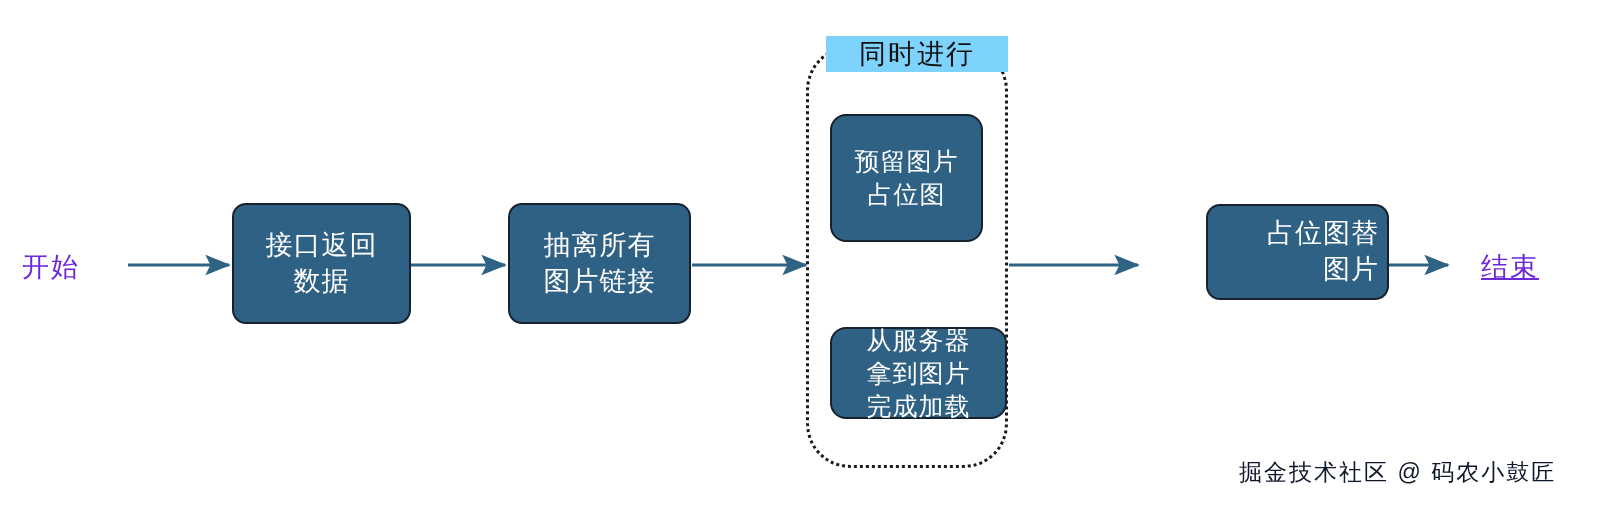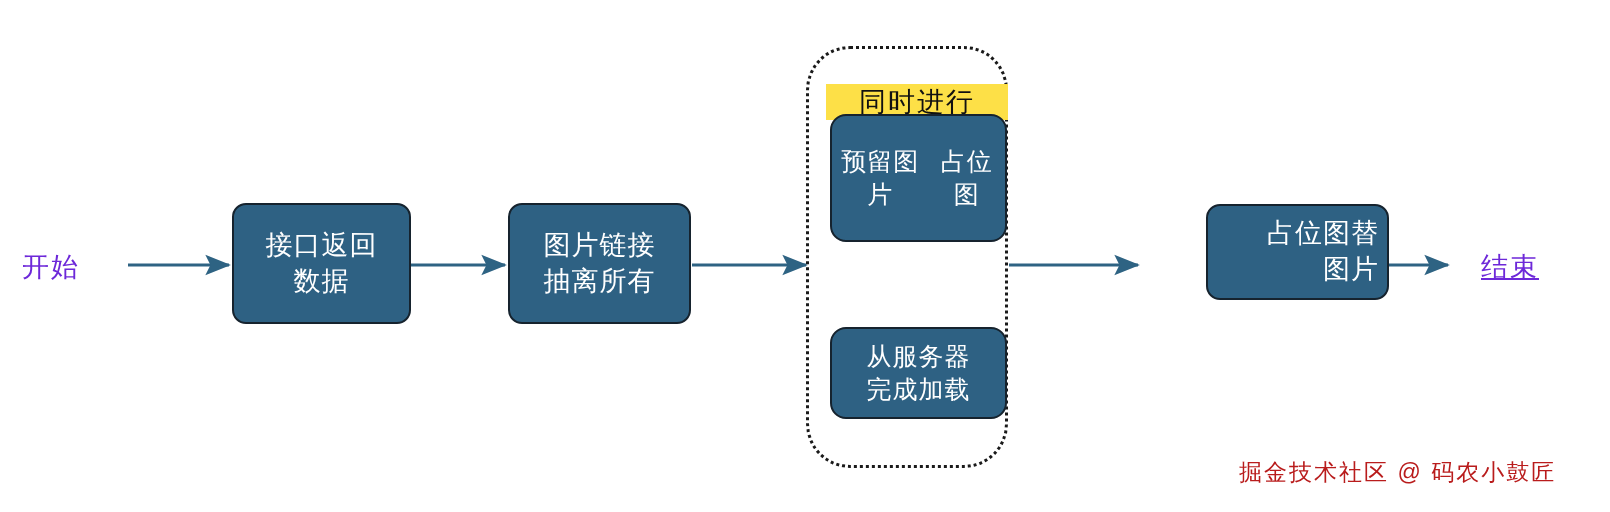--- a/index.html
+++ b/index.html
@@ -58,44 +58,43 @@
   
   .dashed-group {
     position: absolute;
     box-sizing: border-box;
     border: 3px dotted #1a1a1a;
     border-radius: 44px;
     background: transparent;
   }
   .group-label {
     position: absolute;
-    background: #fde047;
+    background: #7dd3fc;
     color: #111111;
     font-size: 27px;
     letter-spacing: 2px;
     white-space: nowrap;
     padding: 0 10px;
     text-align: center;
-    margin-top: 48px;
   }
 
   
   #arrows {
     position: absolute;
     left: 0;
     top: 0;
     width: 1610px;
     height: 512px;
     pointer-events: none;
   }
 
   
   .watermark {
     position: absolute;
-    color: #b91c1c;
+    color: #0f172a;
     font-size: 23px;
     letter-spacing: 2px;
     white-space: nowrap;
     font-family: "Liberation Sans", "DejaVu Sans", sans-serif;
   }
 </style>
 </head>
 <body>
 
 <div id="canvas">
@@ -117,34 +116,35 @@
   </svg>
 
   <div class="terminal" style="left:22px; top:249px;">开始</div>
 
   <div class="node" style="left: 232px; top: 203px; width: 179px; height: 121px; flex-direction: column; text-align: center;">
       <span class="node-text">接口返回</span>
       <span class="node-text">数据</span>
     </div>
 
   <div class="node" style="left:508px; top:203px; width:183px; height:121px; flex-direction:column;">
+    <span class="node-text">抽离所有</span>
     <span class="node-text">图片链接</span>
-    <span class="node-text">抽离所有</span>
   </div>
 
   <div class="dashed-group" style="left:806px; top:46px; width:202px; height:422px;"></div>
   <div class="group-label" style="left:826px; top:36px; width:162px;">同时进行</div>
 
-  <div class="node node-inner" style="left:830px; top:114px; width:177px; height:128px; flex-direction:row;">
+  <div class="node node-inner" style="left:830px; top:114px; width:153px; height:128px; flex-direction:column;">
     <span class="node-text">预留图片</span>
     <span class="node-text">占位图</span>
   </div>
 
   <div class="node node-inner" style="left:830px; top:327px; width:177px; height:92px; flex-direction:column;">
     <span class="node-text">从服务器</span>
+    <span class="node-text">拿到图片</span>
     <span class="node-text">完成加载</span>
   </div>
 
   <div class="node" style="left:1206px; top:204px; width:183px; height:96px; flex-direction:column;align-items:flex-end;">
     <span class="node-text">占位图替</span>
     <span class="node-text">图片</span>
   </div>
 
   <div class="terminal" style="left:1481px; top:249px;text-decoration:underline;">结束</div>
 

